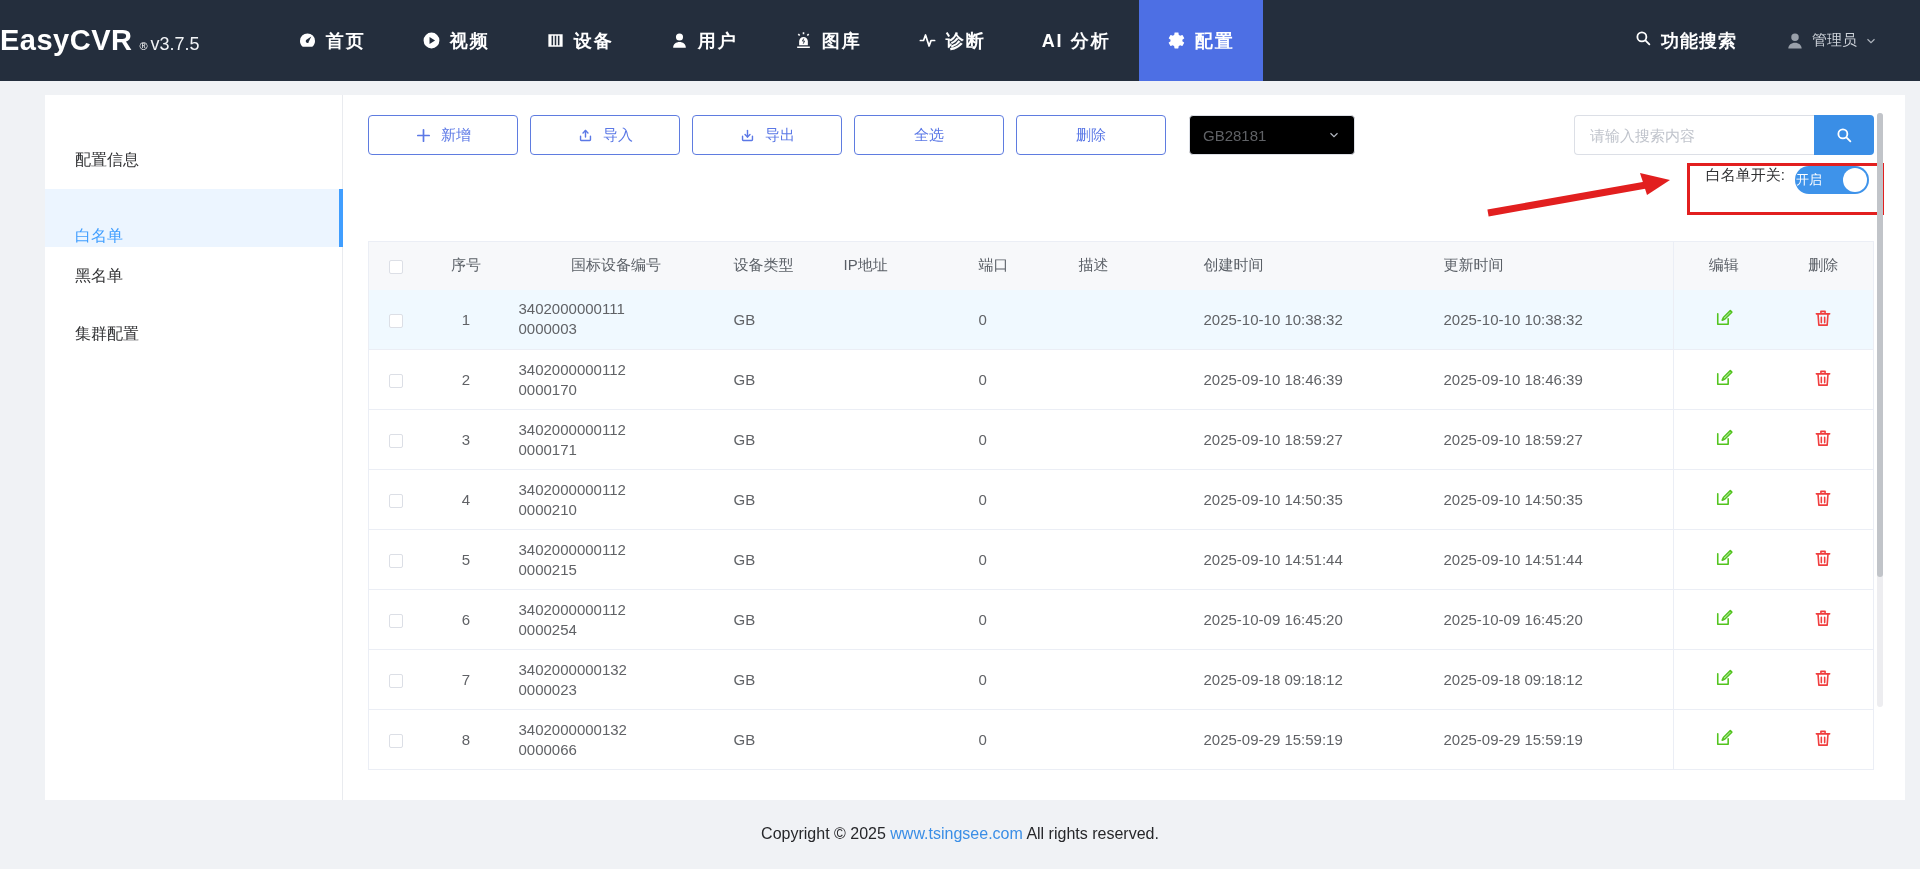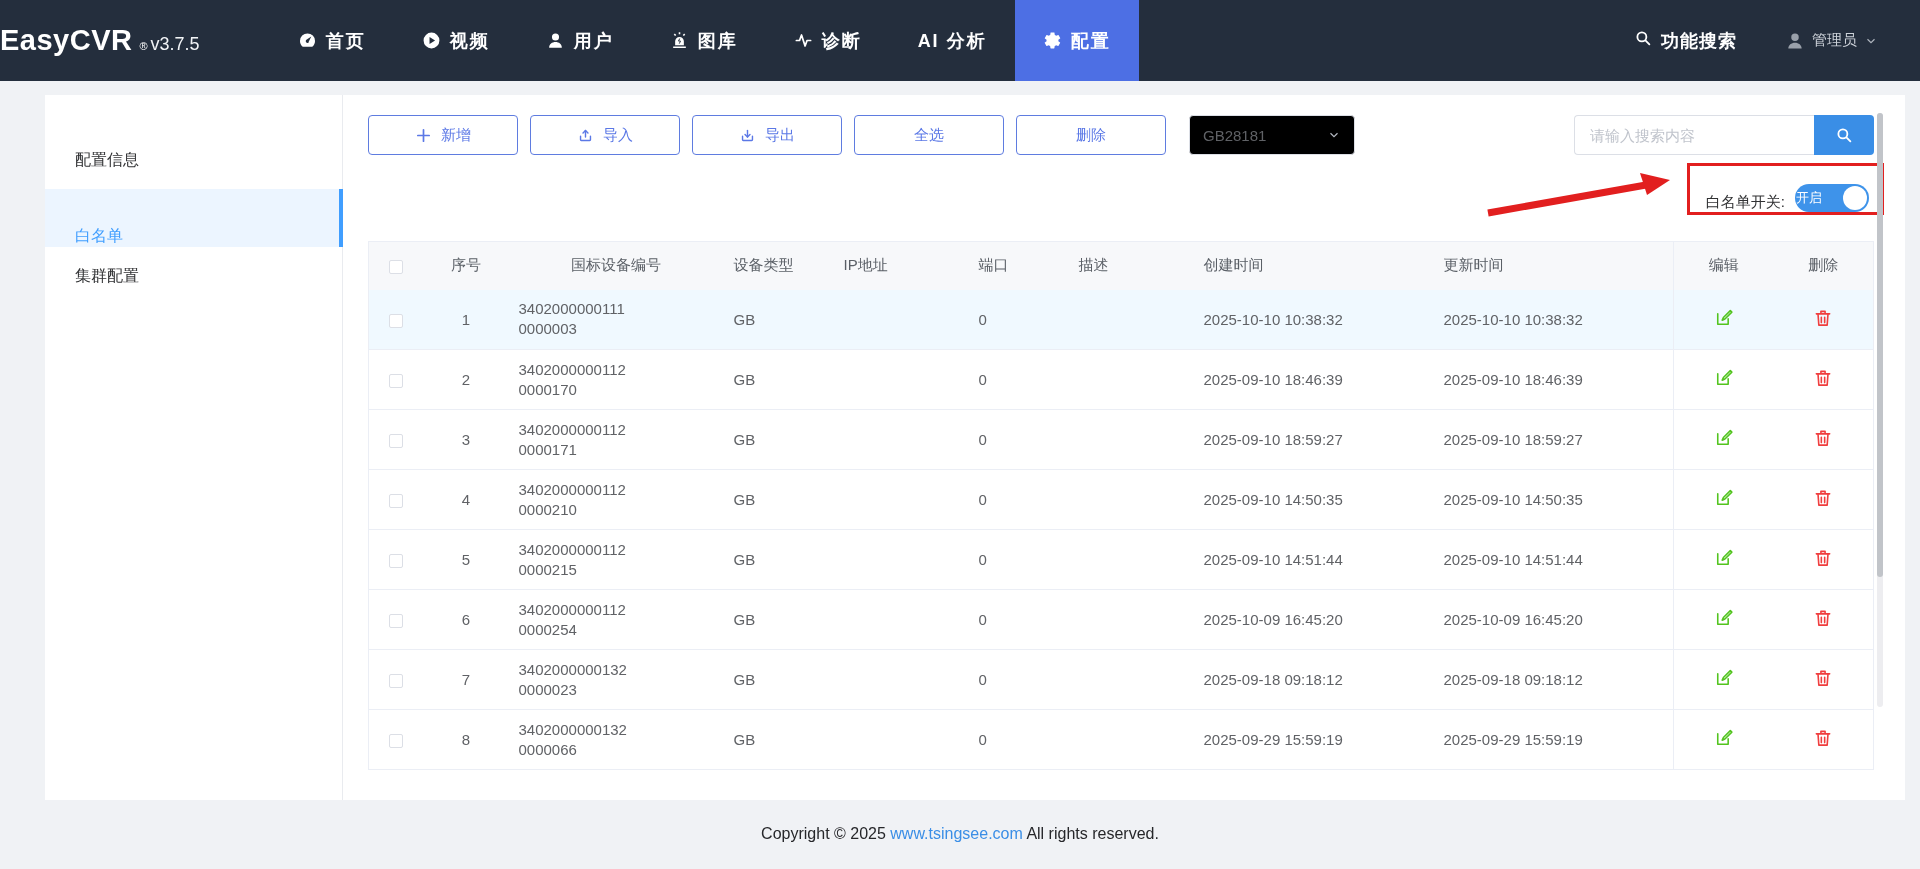--- a/index.html
+++ b/index.html
@@ -71,21 +71,21 @@
   .search-input::placeholder { color:#c0c4cc; }
   .search-btn {
     width:60px; height:40px; background:#3a8ee6; border:none; border-radius:0 4px 4px 0;
     display:flex; align-items:center; justify-content:center; color:#fff; cursor:pointer;
   }
   .search-btn svg { width:18px; height:18px; }
   
   .toggle-row { height:56px; margin-top:6px; position:relative; }
   .annotation-box {
     position:absolute; right:-10px; top:2px; height:52px;
-    border:3px solid #e21f1f; display:flex; align-items:flex-end; gap:10px;
+    border:3px solid #e21f1f; display:flex; align-items:flex-start; gap:10px;
     padding:0 12px 0 16px;
   }
   .switch-label { font-size:15px; color:#303133; }
   .switch { width:74px; height:28px; border-radius:14px; background:#3e93ea; position:relative; display:flex; align-items:center; cursor:pointer; }
   .switch .on-text { color:#fff; font-size:13px; margin-left:1px; }
   .switch .knob { position:absolute; right:2px; top:2px; width:24px; height:24px; border-radius:50%; background:#fff; }
   .arrow-svg { position:absolute; right:192px; top:6px; width:200px; height:52px; pointer-events:none; }
   
   table { width:100%; border-collapse:collapse; margin-top:24px; table-layout:fixed; font-size:15px; color:#606266; }
   table { border:1px solid #ebeef5; }
@@ -134,20 +134,28 @@
 
       <div class="nav-item">
         <span class="nav-icon">
           <svg viewBox="0 0 24 24">
             <path fill="currentColor" fill-rule="evenodd" d="M12 2a10 10 0 1 0 0 20 10 10 0 0 0 0-20zM9.5 7.5l7 4.5-7 4.5z"></path>
           </svg>
         </span>
         <span>视频</span>
       </div>
 
+      <div class="nav-item">
+        <span class="nav-icon">
+          <svg viewBox="0 0 24 24">
+            <path fill="currentColor" fill-rule="evenodd" d="M3 4h18v16H3zM7 6v12h2V6zm4 0v12h2V6zm4 0v12h2V6z"></path>
+          </svg>
+        </span>
+        <span>设备</span>
+      </div>
 
       <div class="nav-item">
         <span class="nav-icon">
           <svg viewBox="0 0 24 24" fill="currentColor">
             <path d="M12 12a4.5 4.5 0 1 0 0-9 4.5 4.5 0 0 0 0 9zm-8 9c0-4.4 3.6-7 8-7s8 2.6 8 7z"></path>
           </svg>
         </span>
         <span>用户</span>
       </div>
 
@@ -208,20 +216,23 @@
   <div class="sidebar">
 
       <div class="side-item">
         <span>配置信息</span>
       </div>
 
       <div class="side-item active">
         <span>白名单</span>
       </div>
 
+      <div class="side-item">
+        <span>黑名单</span>
+      </div>
 
       <div class="side-item">
         <span>集群配置</span>
       </div>
 
     </div>
 
   <div class="content">
 
     <div class="toolbar">

